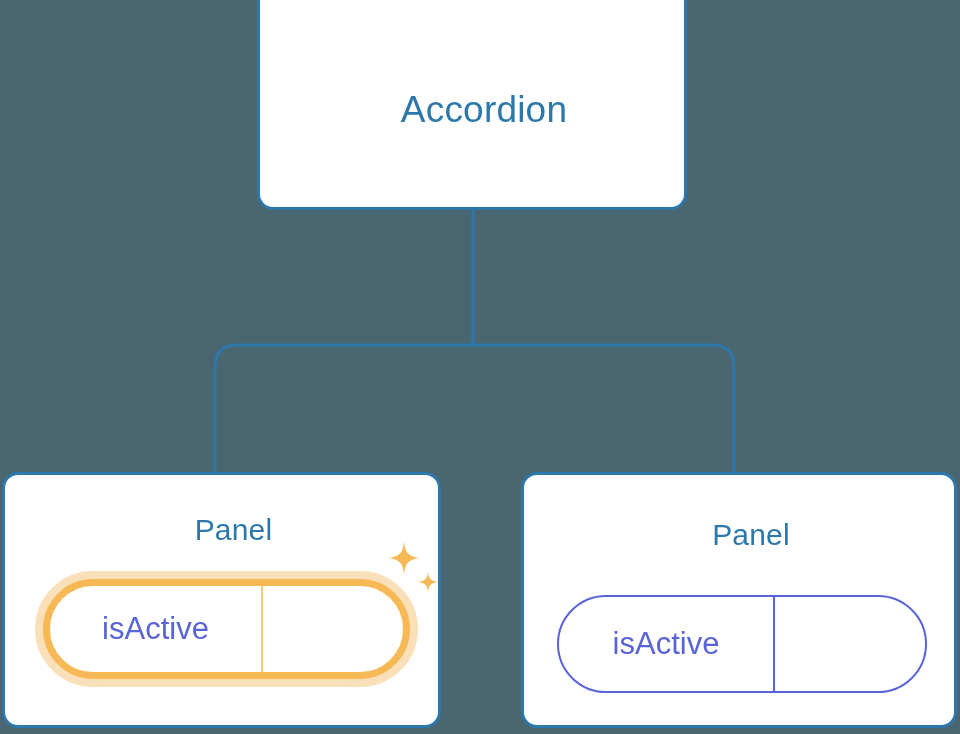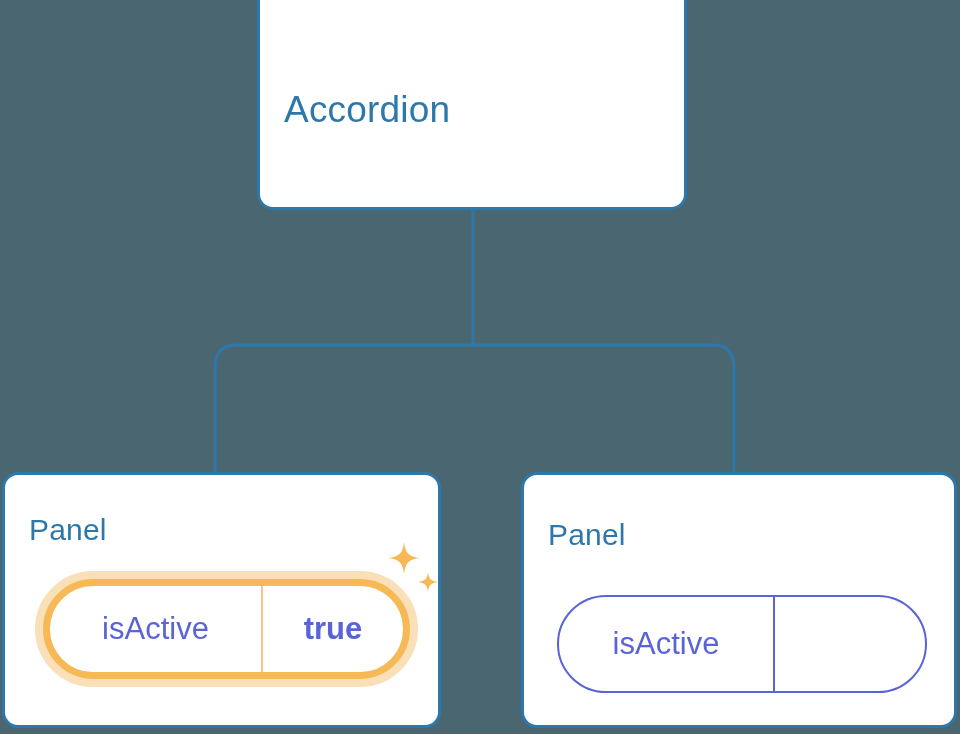--- a/index.html
+++ b/index.html
@@ -58,20 +58,21 @@
     left: 521px;
     top: 472px;
     width: 436px;
     height: 256px;
   }
 
   .node-title {
     position: absolute;
     left: 0;
     right: 0;
+    text-align: center;
     color: #2d78ab;
     font-weight: 400;
     letter-spacing: .2px;
     padding-left: 24px;
   }
 
   .node-root .node-title {
     top: 128px;
     font-size: 37px;
   }
@@ -200,21 +201,20 @@
     <div class="node-title">Accordion</div>
   </div>
 
   <div class="node node-panel-left">
     <div class="node-title">Panel</div>
 
     <div class="pill-highlight-wrap">
       <div class="pill-glow"></div>
       <div class="pill-highlight">
         <div class="pill-cell cell-key">isActive</div>
-        <div class="pill-cell cell-val">true</div>
       </div>
     </div>
   </div>
 
   <svg class="sparkles" viewBox="0 0 62 68" xmlns="http://www.w3.org/2000/svg">
     <path d="M 22 2 C 23.4 13.4 26.6 16.6 38 18 C 26.6 19.4 23.4 22.6 22 34 C 20.6 22.6 17.4 19.4 6 18 C 17.4 16.6 20.6 13.4 22 2 Z" fill="#f7b955"></path>
     <path d="M 46 32 C 46.9 39.1 48.9 41.1 56 42 C 48.9 42.9 46.9 44.9 46 52 C 45.1 44.9 43.1 42.9 36 42 C 43.1 41.1 45.1 39.1 46 32 Z" fill="#f7b955"></path>
   </svg>
 
   <div class="node node-panel-right">

